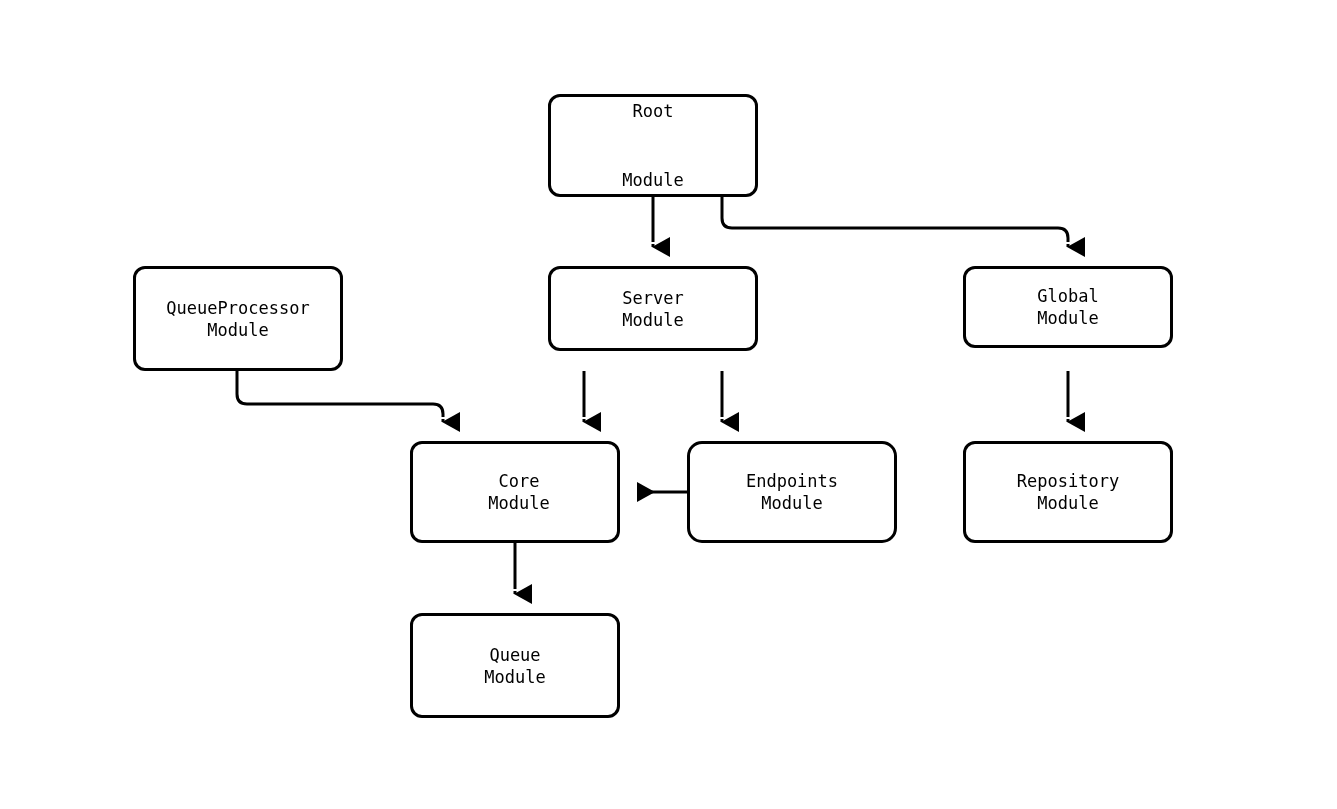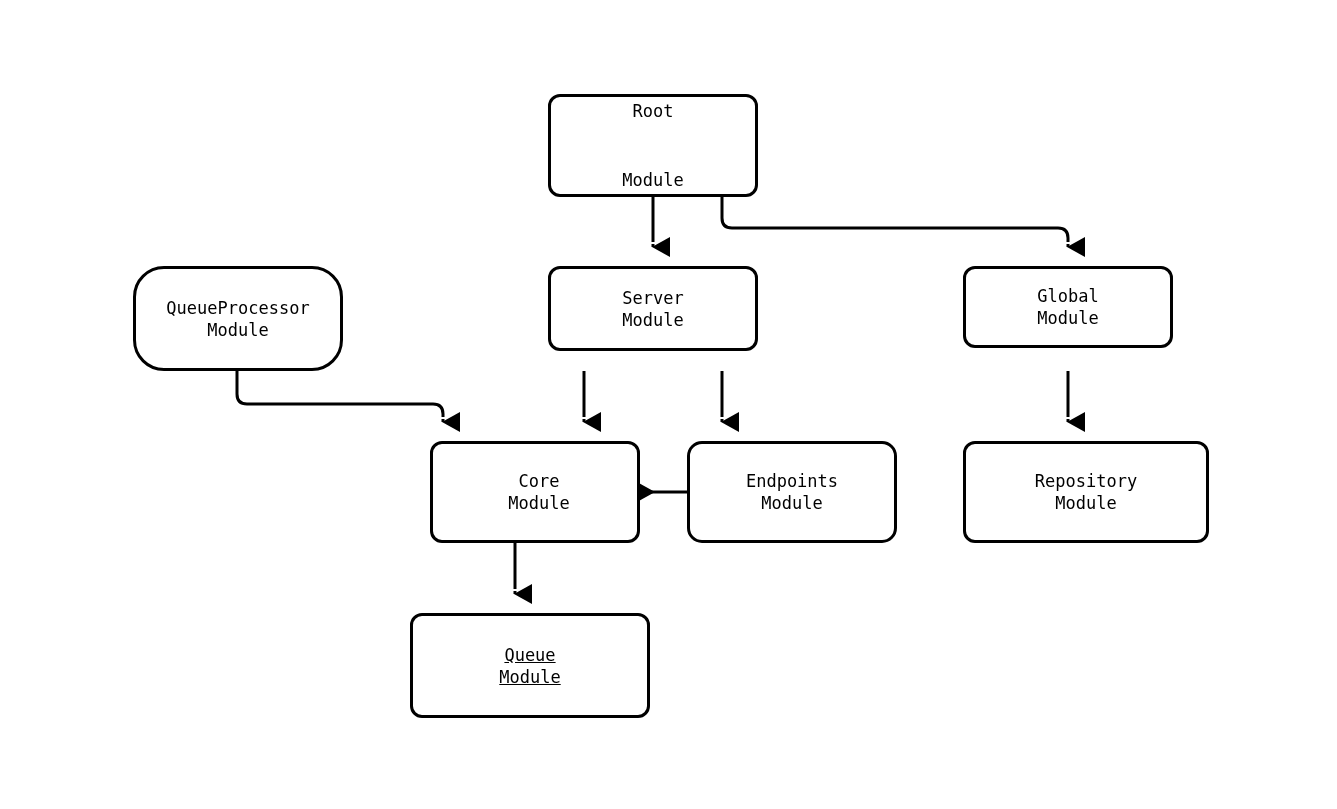--- a/index.html
+++ b/index.html
@@ -89,48 +89,48 @@
       <path d="M515,543 L515,589"></path>
       <path d="M515,591 L515,594" marker-end="url(#arrow-down)"></path>
     </g>
   </svg>
 
   <div class="node" style="left:548px; top:94px; width:210px; height:103px;gap:47px;">
     <div class="node-line">Root</div>
     <div class="node-line">Module</div>
   </div>
 
-  <div class="node" style="left:133px; top:266px; width:210px; height:105px;border-radius:31px;">
+  <div class="node" style="left:133px; top:266px; width:210px; height:105px;">
     <div class="node-line">QueueProcessor</div>
     <div class="node-line">Module</div>
   </div>
 
   <div class="node" style="left:548px; top:266px; width:210px; height:85px;">
     <div class="node-line">Server</div>
     <div class="node-line">Module</div>
   </div>
 
   <div class="node" style="left:963px; top:266px; width:210px; height:82px;">
     <div class="node-line">Global</div>
     <div class="node-line">Module</div>
   </div>
 
-  <div class="node" style="left:430px; top:441px; width:210px; height:102px;padding-left:8px;">
+  <div class="node" style="left:410px; top:441px; width:210px; height:102px;padding-left:8px;">
     <div class="node-line">Core</div>
     <div class="node-line">Module</div>
   </div>
 
   <div class="node" style="left:687px; top:441px; width:210px; height:102px;border-radius:15px;">
     <div class="node-line">Endpoints</div>
     <div class="node-line">Module</div>
   </div>
 
-  <div class="node" style="left:963px; top:441px; width:246px; height:102px;">
+  <div class="node" style="left:963px; top:441px; width:210px; height:102px;">
     <div class="node-line">Repository</div>
     <div class="node-line">Module</div>
   </div>
 
-  <div class="node" style="left:410px; top:613px; width:240px; height:105px;text-decoration:underline;">
+  <div class="node" style="left:410px; top:613px; width:210px; height:105px;">
     <div class="node-line">Queue</div>
     <div class="node-line">Module</div>
   </div>
 
 </div>
 
 </body></html>

